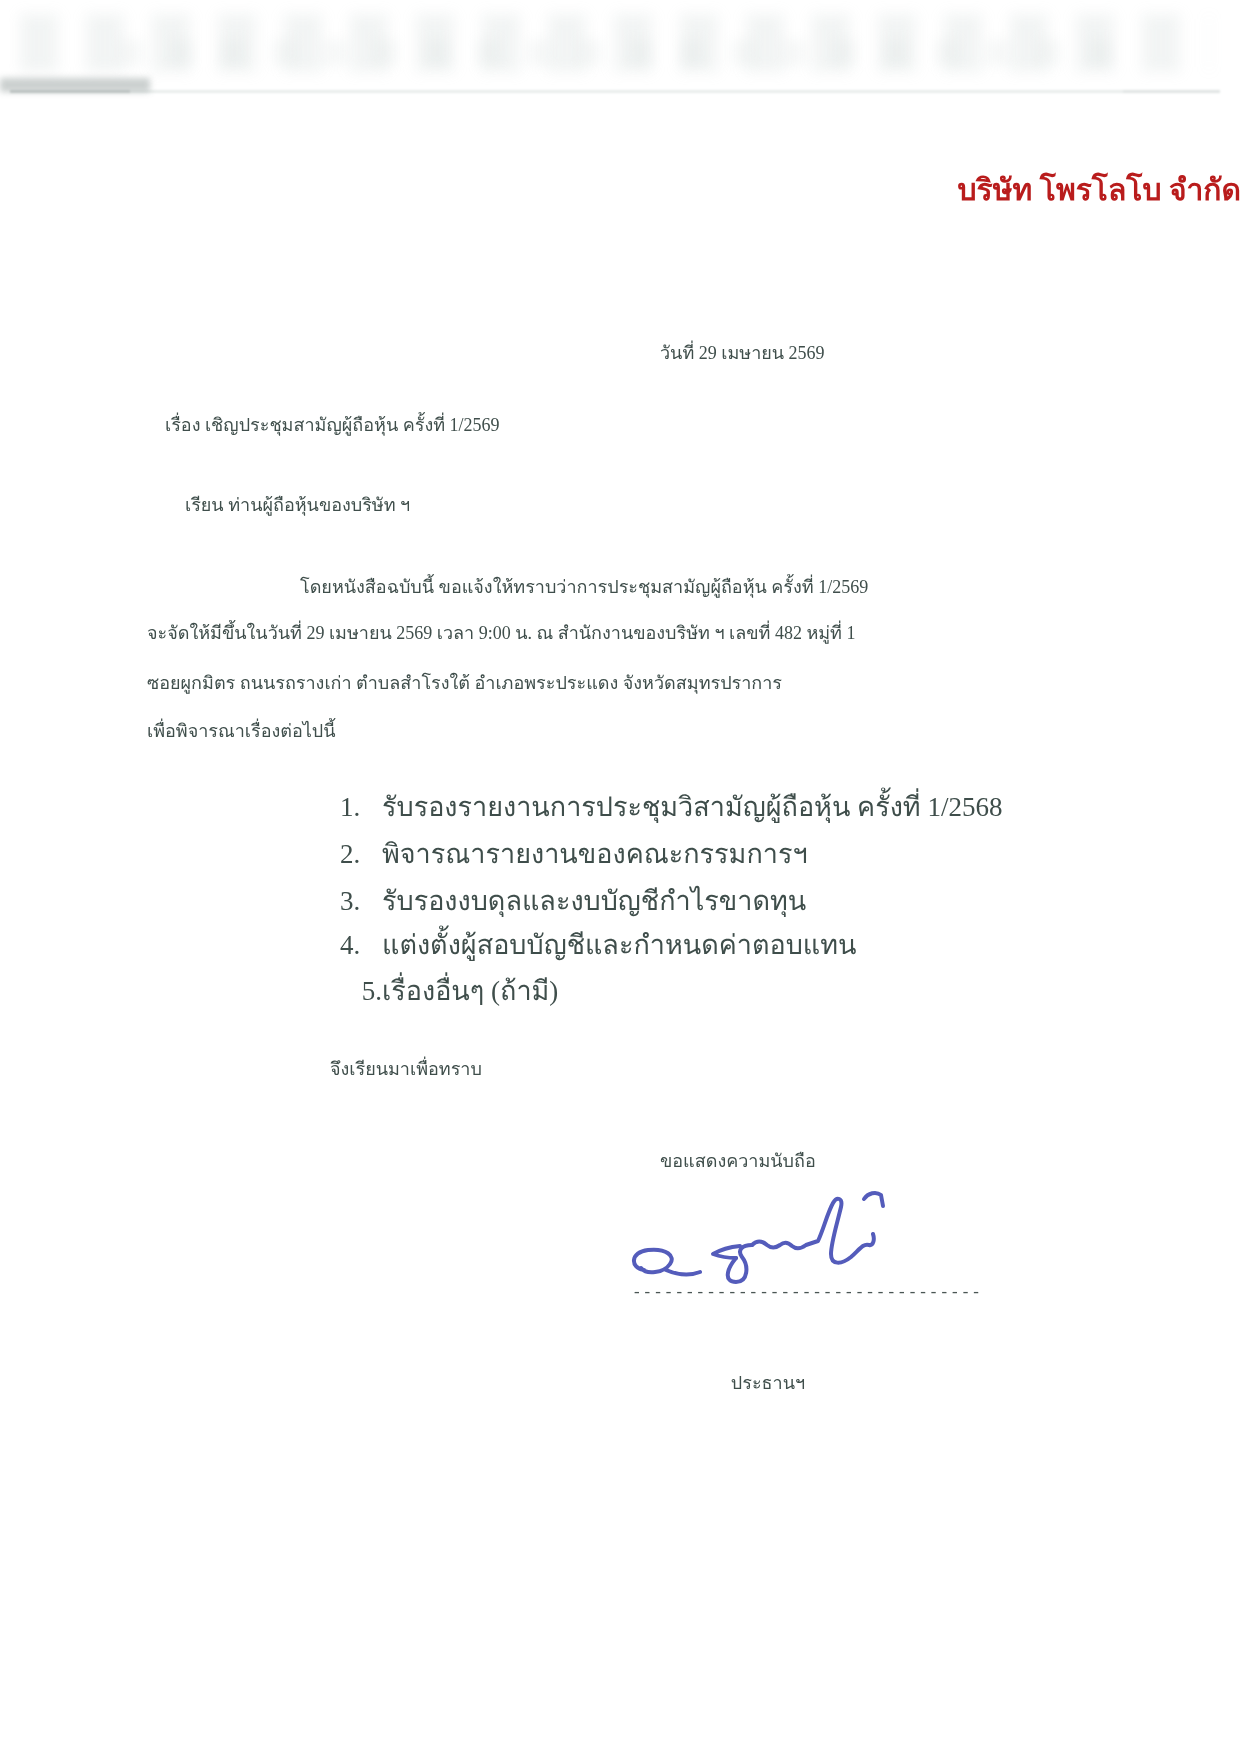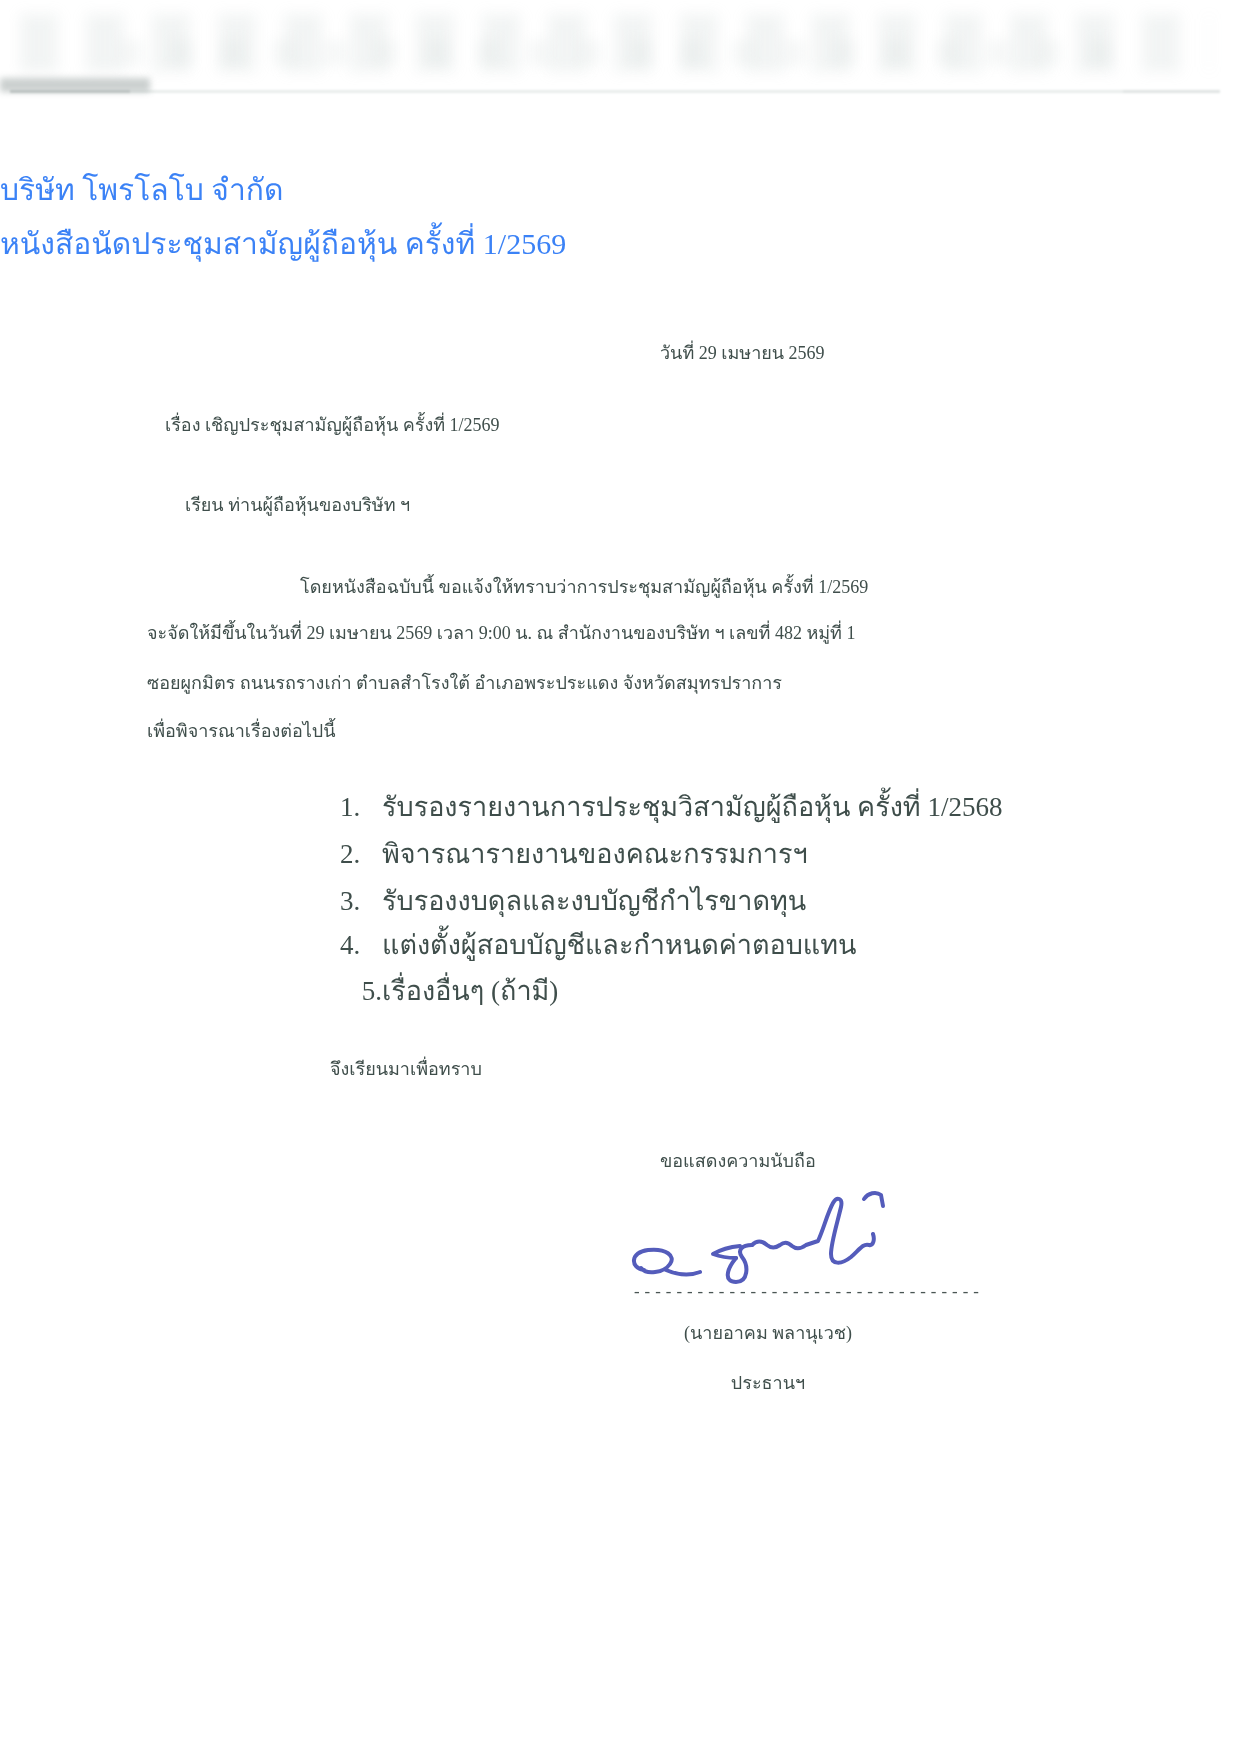--- a/index.html
+++ b/index.html
@@ -7,21 +7,21 @@
     position:relative;
     width:1241px;height:1755px;
     margin:0 auto;
     background:#ffffff;
     overflow:hidden;
     font-family:"Liberation Serif","DejaVu Serif",serif;
     color:#3f4e4b;
   }
   .abs{position:absolute;}
   .line{font-size:18px;line-height:42px;white-space:nowrap;}
-  .title{font-size:30px;font-weight:normal;color:#3b82f6;text-align:left;width:100%;white-space:nowrap;}
+  .title{font-size:30px;font-weight:bold;color:#b91c1c;text-align:right;width:100%;white-space:nowrap;}
   
   .artifact{position:absolute;pointer-events:none;}
   .smudge-band{
     left:20px;top:14px;width:1190px;height:58px;
     background:
       repeating-linear-gradient(90deg,
         rgba(190,202,200,.35) 0 38px,
         rgba(255,255,255,0) 38px 66px);
     filter:blur(7px);
     opacity:.55;
@@ -52,21 +52,20 @@
 <body>
 
 <div class="page">
 
   <div class="artifact smudge-band"></div>
   <div class="artifact smudge-band2"></div>
   <div class="artifact scan-line"></div>
   <div class="artifact corner-smudge"></div>
 
   <div class="abs title" style="top:166px;left:0;">บริษัท โพรโลโบ จำกัด</div>
-  <div class="abs title" style="top:220px;left:0;">หนังสือนัดประชุมสามัญผู้ถือหุ้น ครั้งที่ 1/2569</div>
 
   <div class="abs line" style="top:332px;left:660px;">วันที่  29  เมษายน 2569</div>
 
   <div class="abs line" style="top:404px;left:165px;">เรื่อง  เชิญประชุมสามัญผู้ถือหุ้น ครั้งที่ 1/2569</div>
   <div class="abs line" style="top:484px;left:165px;margin-left:20px;">เรียน  ท่านผู้ถือหุ้นของบริษัท ฯ</div>
 
   <div class="abs line" style="top:566px;left:300px;">โดยหนังสือฉบับนี้  ขอแจ้งให้ทราบว่าการประชุมสามัญผู้ถือหุ้น ครั้งที่ 1/2569</div>
   <div class="abs line" style="top:612px;left:147px;">จะจัดให้มีขึ้นในวันที่ 29 เมษายน 2569 เวลา 9:00 น.  ณ  สำนักงานของบริษัท ฯ เลขที่ 482 หมู่ที่ 1</div>
   <div class="abs line" style="top:662px;left:147px;">ซอยผูกมิตร ถนนรถรางเก่า  ตำบลสำโรงใต้   อำเภอพระประแดง จังหวัดสมุทรปราการ</div>
   <div class="abs line" style="top:710px;left:147px;">เพื่อพิจารณาเรื่องต่อไปนี้</div>
@@ -101,16 +100,15 @@
       <path d="M108,70 C98,82 96,94 108,94 C120,94 121,78 114,69 C109,62 114,57 124,57"></path>
 
       <path d="M124,57 Q131,50 139,57 Q145,62 152,57 Q158,52 164,58 Q170,63 178,57 L190,53 C196,40 199,26 205,15 C209,8 215,10 213,19 C209,36 203,55 203,66 C203,77 213,77 223,69 C231,62 235,55 241,57 C245,58 247,52 245,46"></path>
 
       <path d="M236,11 C240,5 248,3 253,7 L255,18"></path>
     </g>
   </svg>
 
   <div class="abs dashes" style="top:1284px;left:632px;">---------------------------------</div>
 
-  <div class="abs line" style="top:1312px;left:628px;width:280px;text-align:center;">(นายอาคม  พลานุเวช)</div>
   <div class="abs line" style="top:1362px;left:628px;width:280px;text-align:center;">ประธานฯ</div>
 
 </div>
 
 </body></html>

